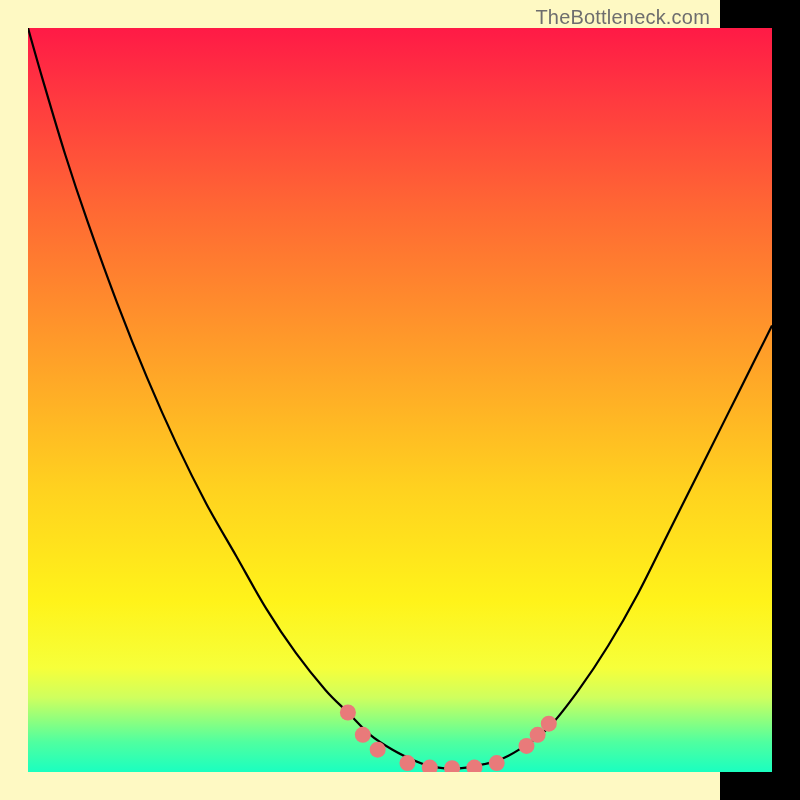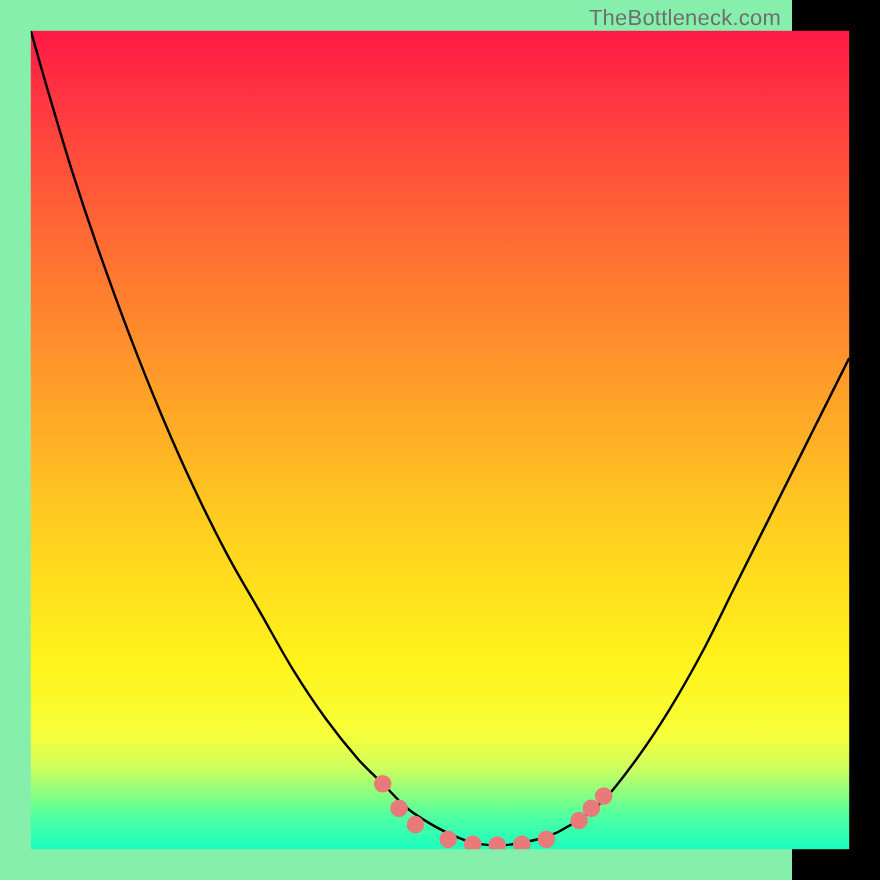--- a/index.html
+++ b/index.html
@@ -10,21 +10,21 @@
     background: #000;
     overflow: hidden;
     font-family: Arial, Helvetica, sans-serif;
   }
   .frame {
     position: absolute;
     left: 0;
     top: 0;
     width: 720px;
     height: 800px;
-    background: #86efac;
+    background: #fef9c3;
   }
   .plot {
     position: absolute;
     left: 28px;
     top: 28px;
     width: 744px;
     height: 744px;
     
     background: linear-gradient(
       to bottom,

